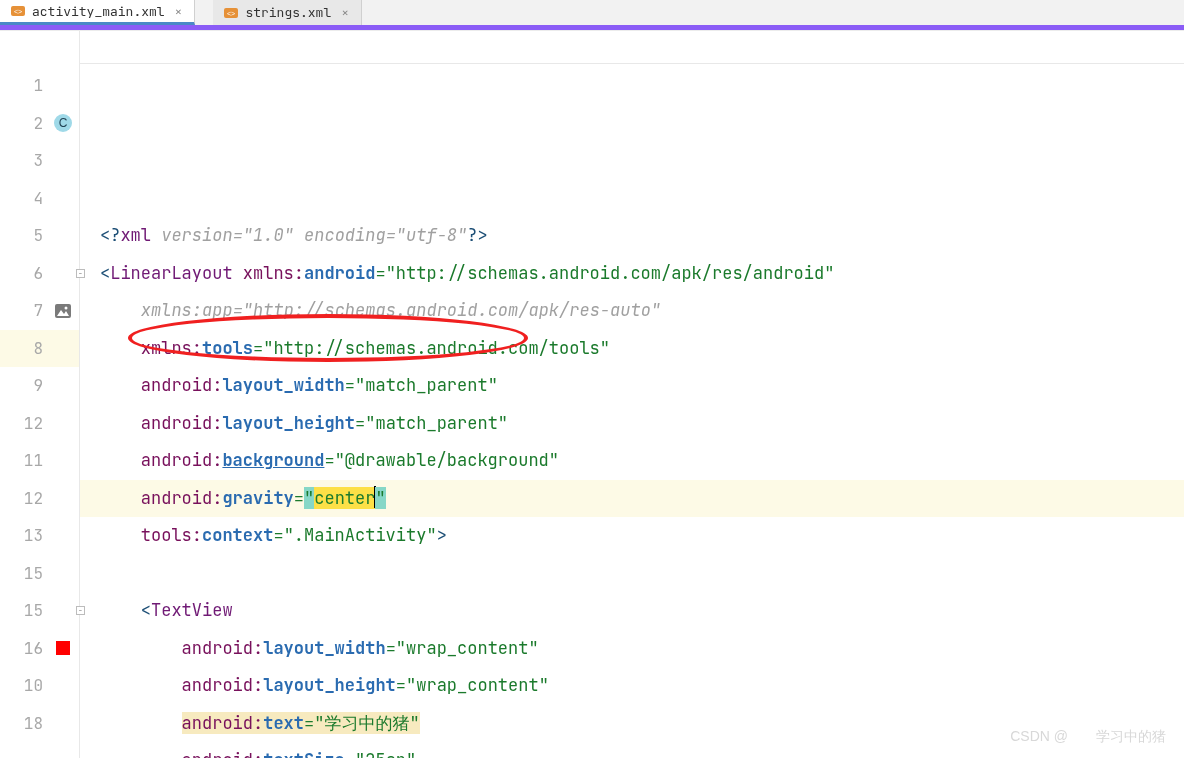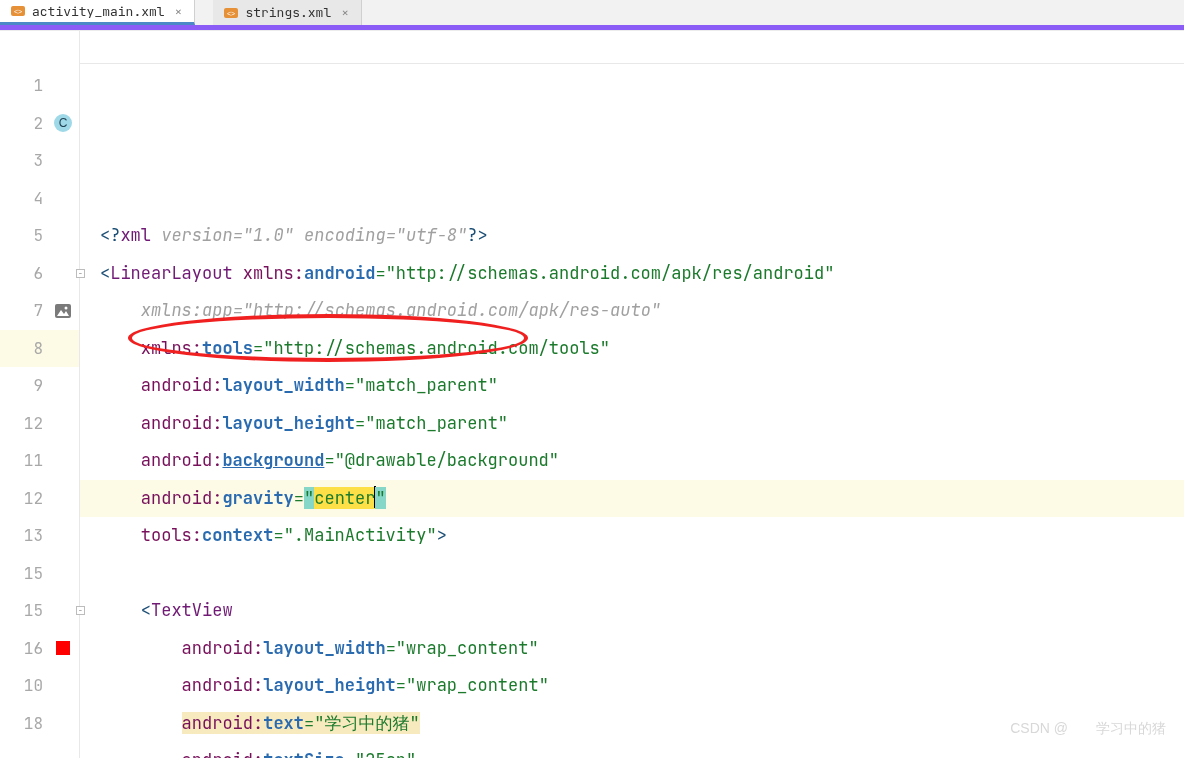--- a/index.html
+++ b/index.html
@@ -138,21 +138,21 @@
   }
   .ellipse {
     position: absolute;
     border: 4px solid #f02020;
     border-radius: 50%;
     pointer-events: none;
   }
   .watermark {
     position: absolute;
     right: 18px;
-    bottom: 20px;
+    bottom: 12px;
     color: #d8d8d8;
     font-size: 14px;
     font-family: sans-serif;
     pointer-events:none;
   }
   .top-rule {
     position:absolute;
     top:32px;
     left:0; right:0;
     height:1px;

